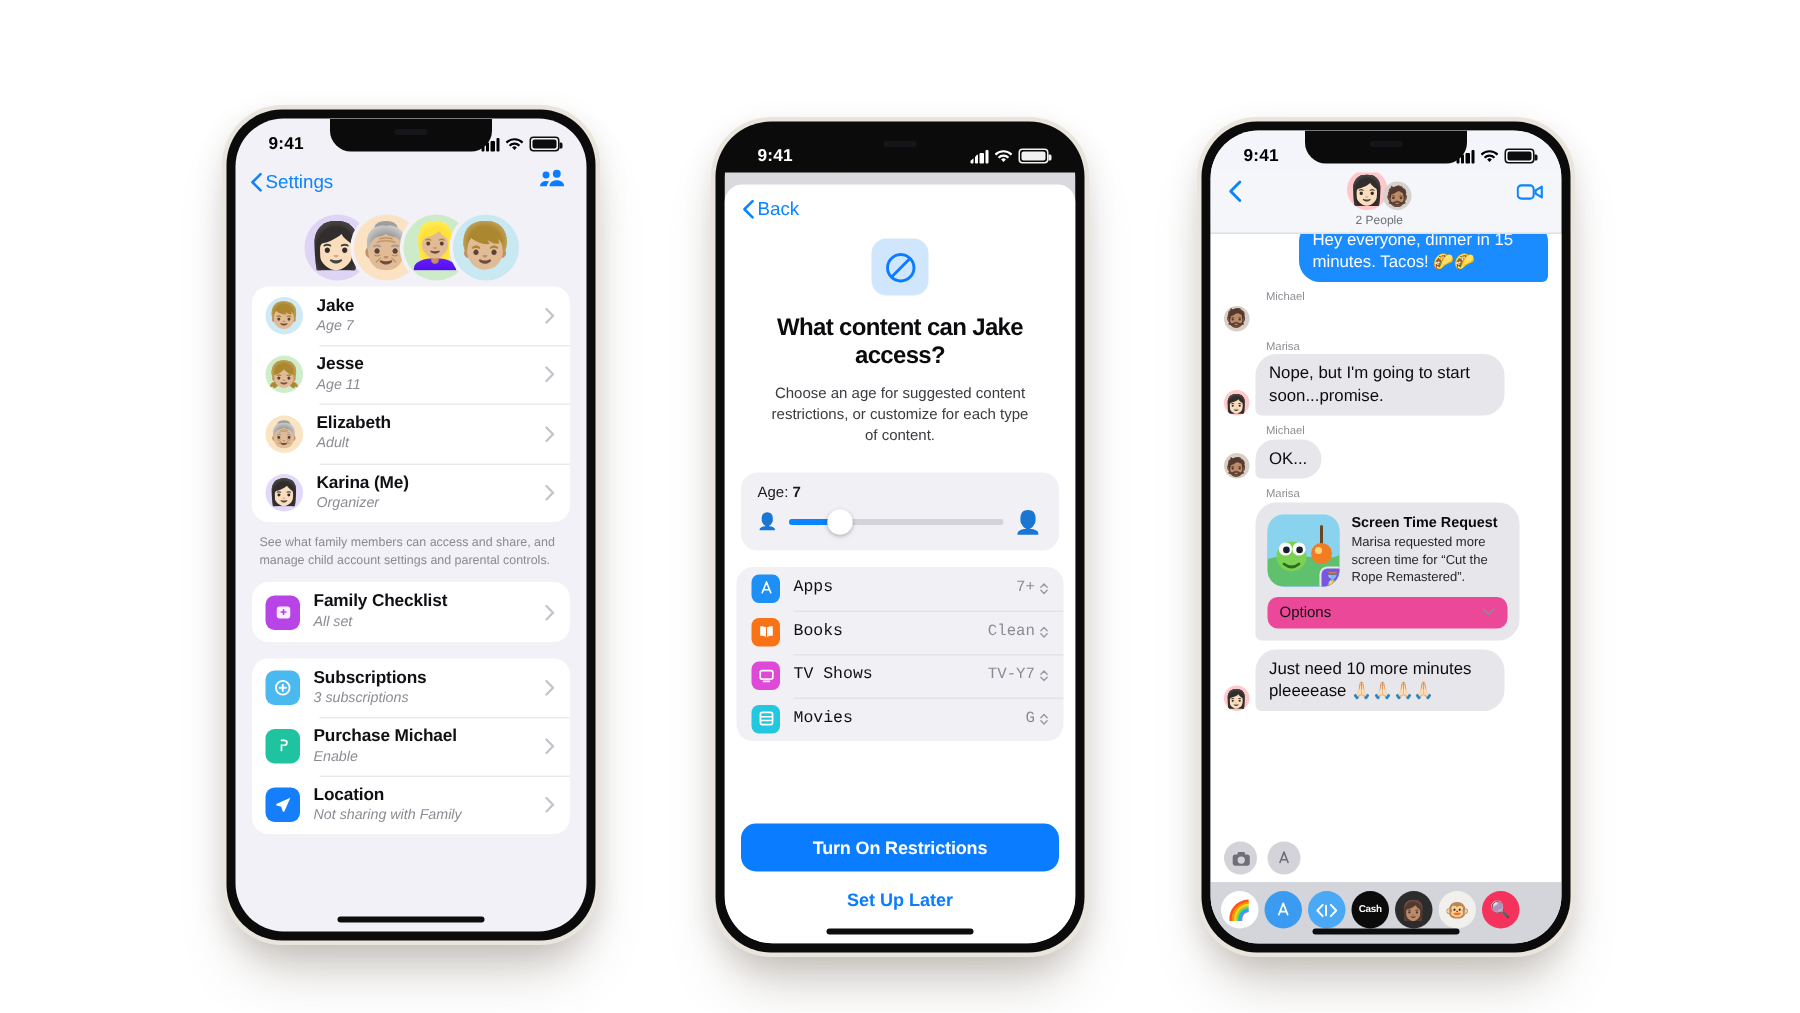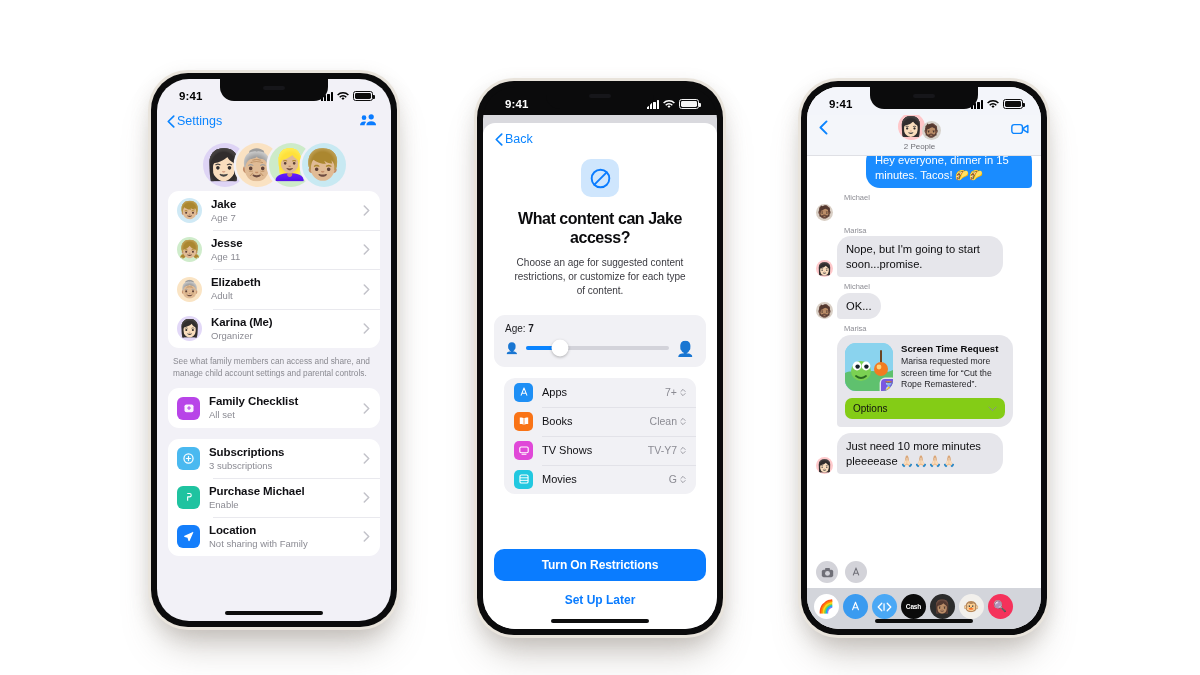--- a/index.html
+++ b/index.html
@@ -118,21 +118,21 @@
   .row + .row::before {
     content:""; position:absolute; left:45px; right:0; top:0; height:1px;
     background:#e9e9ee;
   }
   .av { width:25px;height:25px;border-radius:50%; flex:none;
     display:flex;align-items:center;justify-content:center; font-size:17px; overflow:hidden;}
   .appicon { width:23px;height:23px;border-radius:6px;flex:none;
     display:flex;align-items:center;justify-content:center; color:#fff;}
   .rtext { flex:1; min-width:0; }
   .rtitle { font-size:11.5px; font-weight:bold; color:#101014; line-height:1.25; letter-spacing:-.1px;}
-  .rsub { font-size:9.5px; color:#8b8b93; line-height:1.3; margin-top:.5px;}
+  .rsub { font-size:9.5px; color:#8b8b93; line-height:1.3; margin-top:.5px;font-style:italic;}
   .chev-r { width:7px;height:11px; flex:none; color:#c3c3ca; }
   .footnote {
     font-size:8.3px; color:#8a8a91; line-height:1.42;
     padding:8px 16px 9px 16px;
   }
   .gap { height:11px; }
   .p2sheetwrap{ position:absolute; inset:0; background:#d9d9de; }
   .p2sheet {
     position:absolute; left:0; right:0; top:20px; bottom:0;
     background:#fff; border-radius:12px 12px 32px 32px;
@@ -156,21 +156,21 @@
   .sliderrow { display:flex; align-items:center; gap:7px; margin-top:7px; }
   .pers-sm { font-size:11px; color:#55555c; line-height:1; }
   .pers-lg { font-size:15px; color:#55555c; line-height:1; }
   .track { flex:1; height:3.6px; border-radius:2px; background:#d3d3da; position:relative;}
   .track .fill { position:absolute; left:0; top:0; bottom:0; width:24%;
     border-radius:2px; background:#0a84ff; }
   .track .knob { position:absolute; left:24%; top:50%;
     transform:translate(-50%,-50%); width:17px;height:17px;border-radius:50%;
     background:#fff; box-shadow:0 1px 3px rgba(0,0,0,.28); }
 
-  .ratecard { margin:11px 21px 0; background:#f1f1f5; border-radius:11px; overflow:hidden;}
+  .ratecard { margin:11px 8px 0; background:#f1f1f5; border-radius:11px; overflow:hidden;font-family:Liberation Mono, monospace;}
   .raterow { display:flex; align-items:center; gap:9px; padding:5px 10px;
     min-height:28px; position:relative; cursor:pointer;}
   .raterow + .raterow::before { content:""; position:absolute;
     left:38px; right:0; top:0; height:1px; background:#e2e2e8; }
   .ratename { flex:1; font-size:11px; color:#101014; }
   .ratevalue { font-size:10.5px; color:#8b8b93; display:flex;align-items:center;gap:3px;}
   .updown { display:flex;flex-direction:column;gap:1px;color:#9a9aa2; line-height:0;}
 
   .p2btns { margin-top:auto; padding:0 11px 22px; }
   .bluebtn {
@@ -216,21 +216,21 @@
     margin-left:21px; border-bottom-left-radius:4px;
   }
   .str-top { display:flex; gap:8px; }
   .str-appicon { width:48px;height:48px;border-radius:11px; flex:none; position:relative;
     background:linear-gradient(#7fd4f2,#46a8d8); overflow:hidden; }
   .str-badge { position:absolute; right:-3px; bottom:-3px; width:15px;height:15px;
     border-radius:4px; background:#7a57e0; display:flex;align-items:center;justify-content:center;
     font-size:9px; color:#fff; box-shadow:0 0 0 1.4px #e6e6eb;}
   .str-title { font-size:9.6px; font-weight:bold; color:#0b0b0d; line-height:1.2;}
   .str-body { font-size:8.7px; color:#27272b; line-height:1.33; margin-top:2px;}
-  .str-opt { margin-top:7px; background:#84cc16; border-radius:7px;
+  .str-opt { margin-top:7px; background:#ec4899; border-radius:7px;
     display:flex; align-items:center; justify-content:space-between;
     padding:5px 8px; font-size:10px; color:#111; cursor:pointer;}
 
   .inputbar {
     display:flex; align-items:center; gap:7px; padding:5px 9px 5px 9px;
     background:#fff;
   }
   .circ-btn { width:22px;height:22px;border-radius:50%;background:#d3d3d9;
     display:flex;align-items:center;justify-content:center; flex:none; cursor:pointer;}
   .imessagefield {

